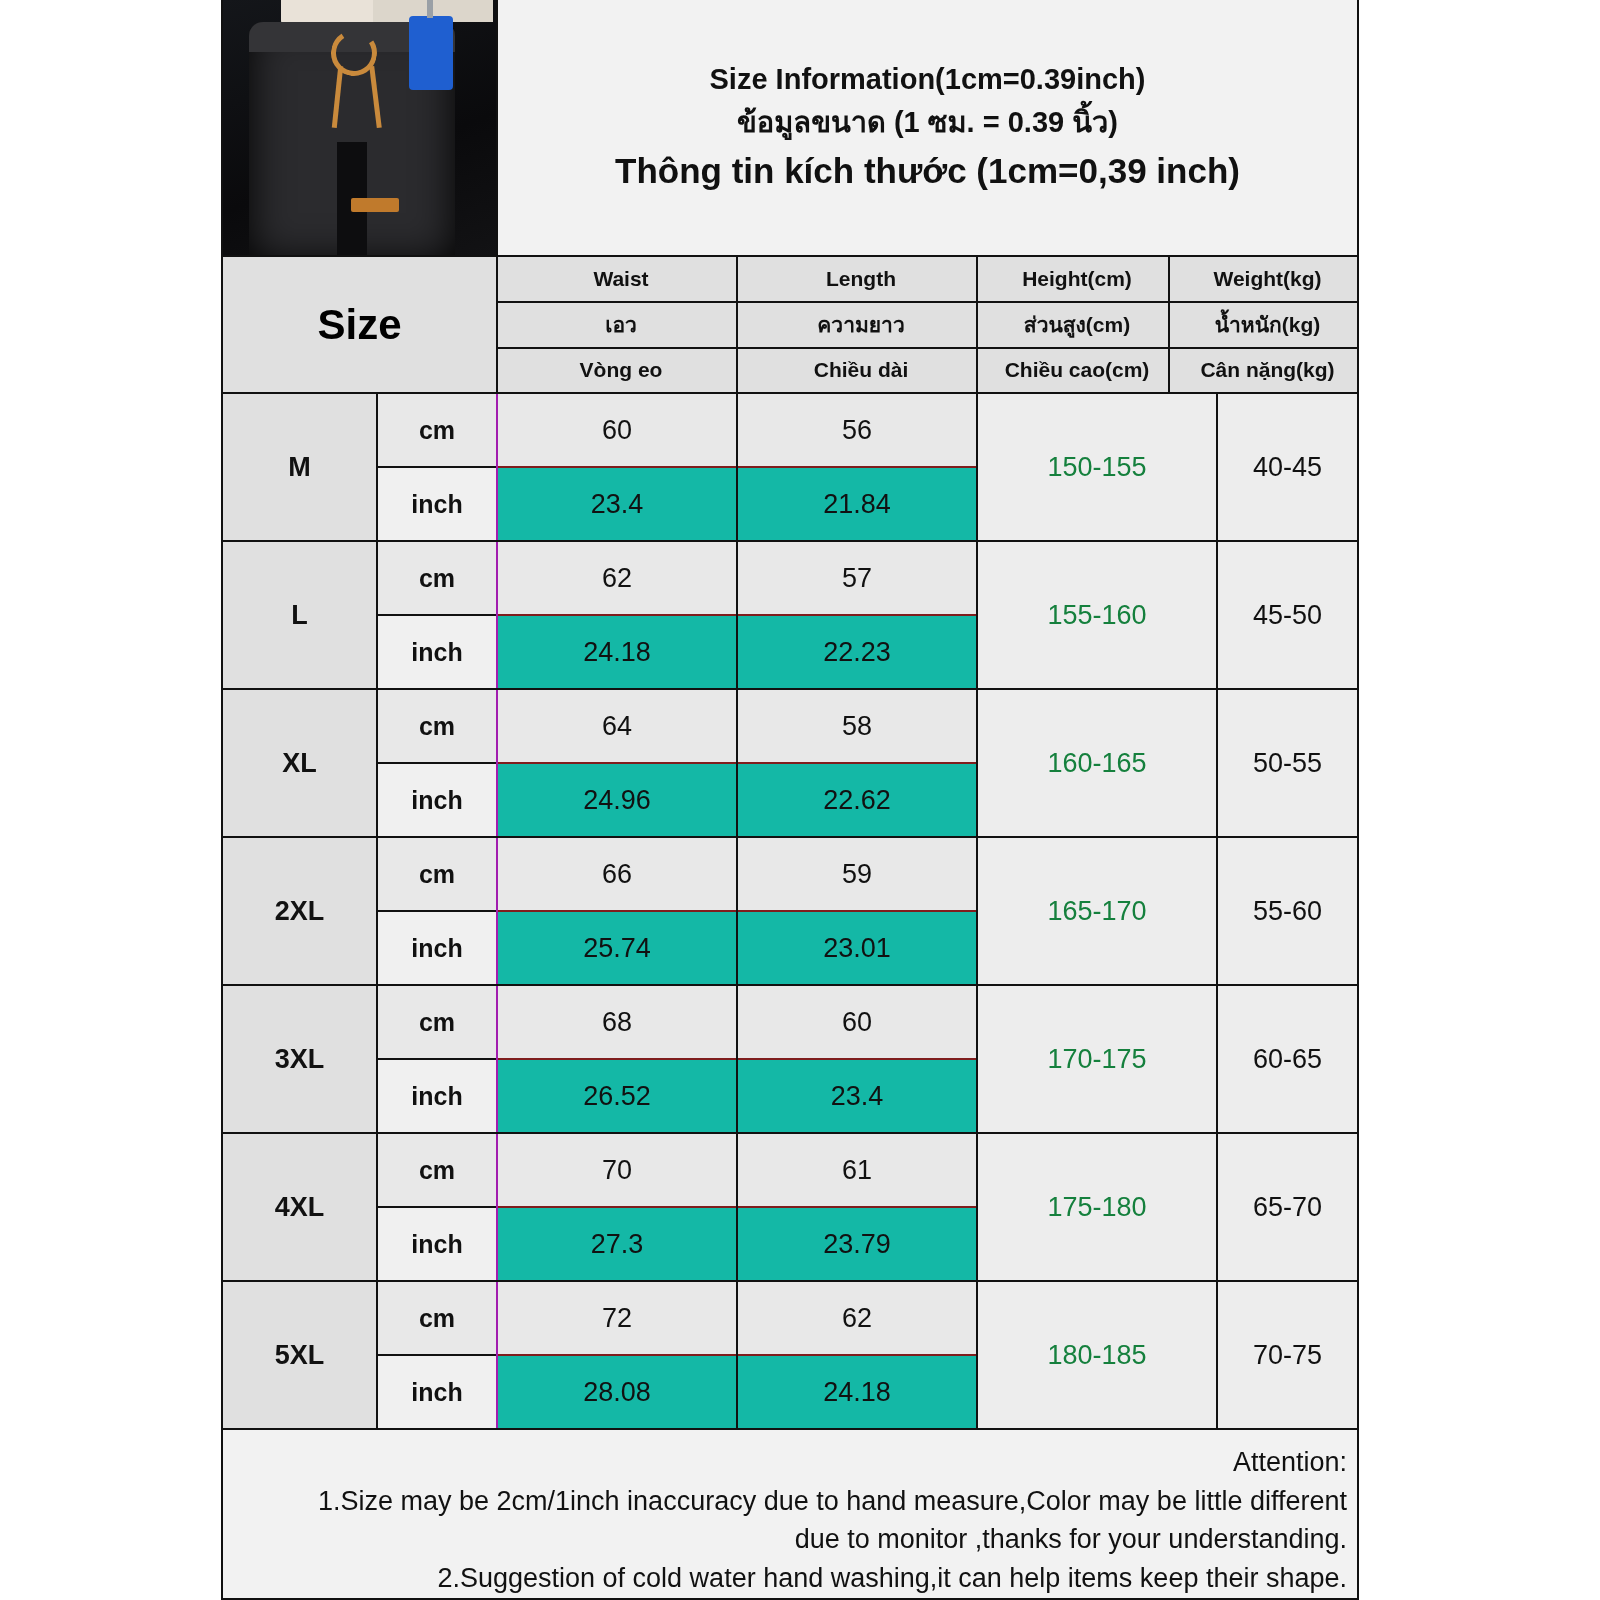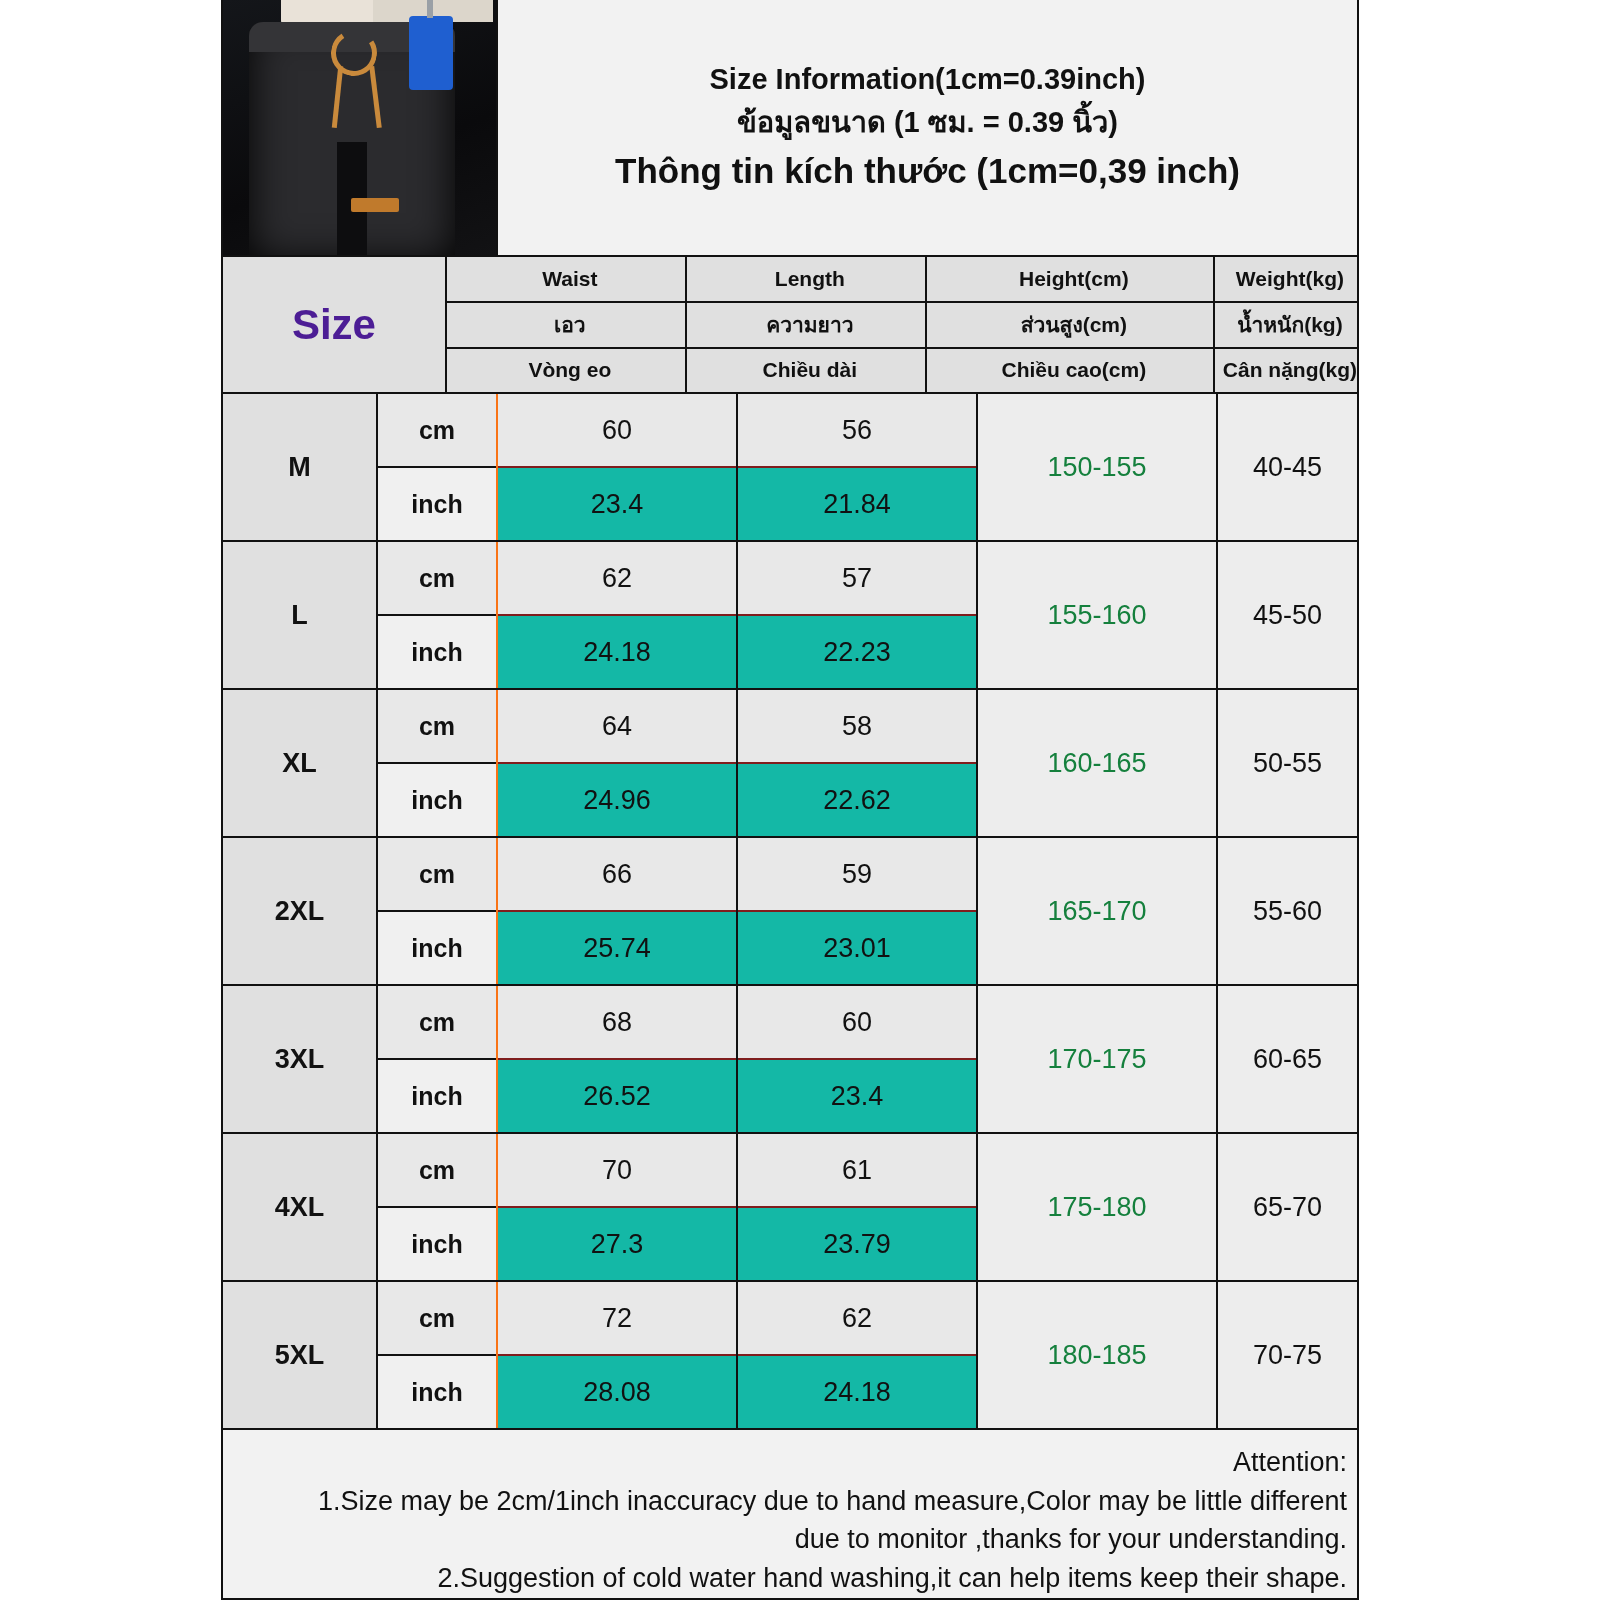--- a/index.html
+++ b/index.html
@@ -120,21 +120,21 @@
   .colhead {
     display: flex;
     height: 150px;
     border-bottom: 2px solid #111111;
   }
   .colhead .size-cell {
     width: 275px;
     border-right: 2px solid #111111;
     display: flex; align-items: center; justify-content: center;
     background: #e0e0e0;
-    font-size: 42px; font-weight: bold; color: #4c1d95;
+    font-size: 42px; font-weight: bold; color: #000000;
   }
   .colhead .metrics {
     flex: 1;
     display: flex;
     flex-direction: column;
   }
   .metric-row {
     flex: 1;
     display: flex;
     border-bottom: 2px solid #111111;
@@ -144,21 +144,21 @@
     display: flex; align-items: center; justify-content: center;
     font-size: 21px; font-weight: bold; color: #111;
     border-right: 2px solid #111111;
     background: #e0e0e0;
     white-space: nowrap;
     padding-left: 8px;
   }
   .metric-row > div:last-child { border-right: none; }
   .c-waist  { width: 240px; }
   .c-length { width: 240px; }
-  .c-height { width: 288px; }
+  .c-height { width: 192px; }
   .c-weight { flex: 1; }
 
   
   .body {
     flex: 1;
     display: flex;
     flex-direction: column;
   }
   .size-row {
     height: 148px;
@@ -167,21 +167,21 @@
   }
   .cell-size {
     width: 155px;
     border-right: 2px solid #111111;
     display: flex; align-items: center; justify-content: center;
     font-size: 27px; font-weight: bold; color: #111;
     background: #e0e0e0;
   }
   .unitcol {
     width: 120px;
-    border-right: 2px solid #f97316;
+    border-right: 2px solid #a21caf;
     display: flex; flex-direction: column;
   }
   .unitcol > div {
     flex: 1;
     display: flex; align-items: center; justify-content: center;
     font-size: 25px; font-weight: bold; color: #111;
     background: #f0f0f0;
   }
   .unitcol > div:first-child { border-bottom: 2px solid #111111; background: #e8e8e8; }
   .valcol {

